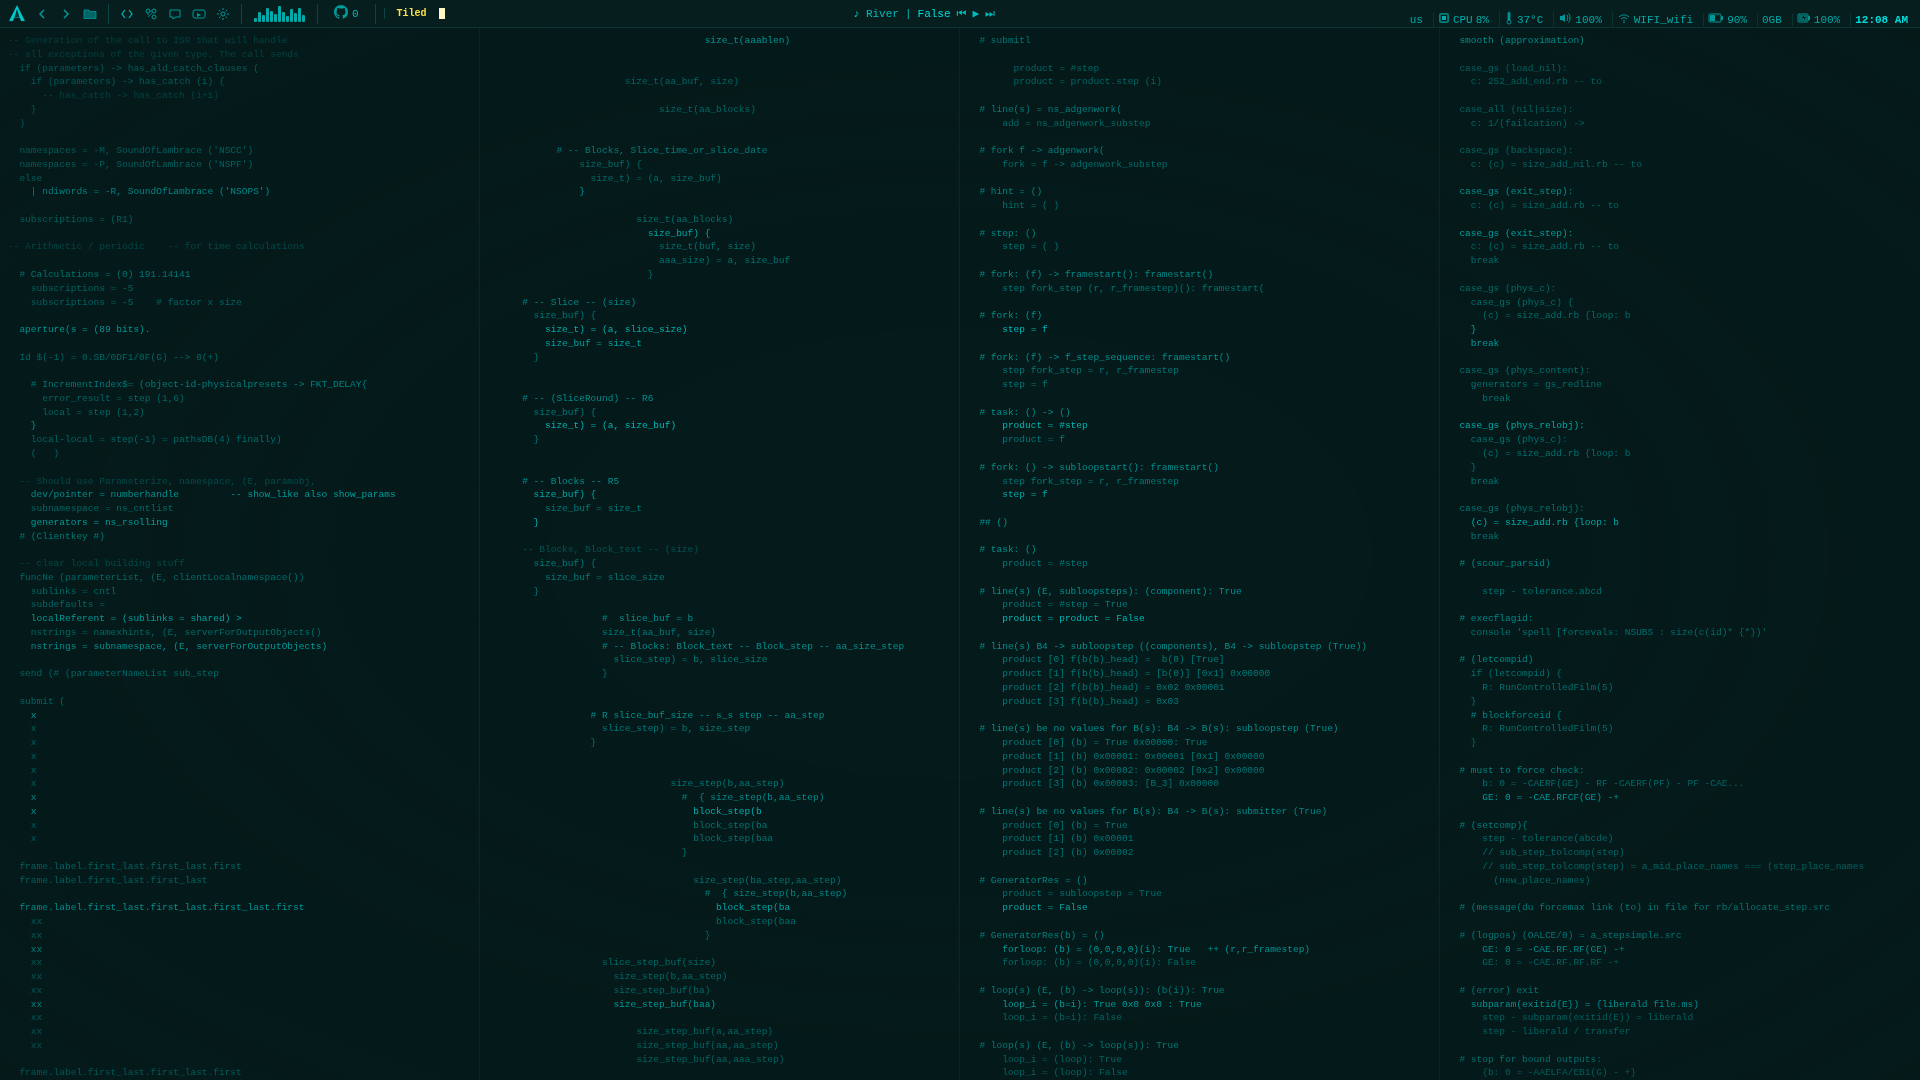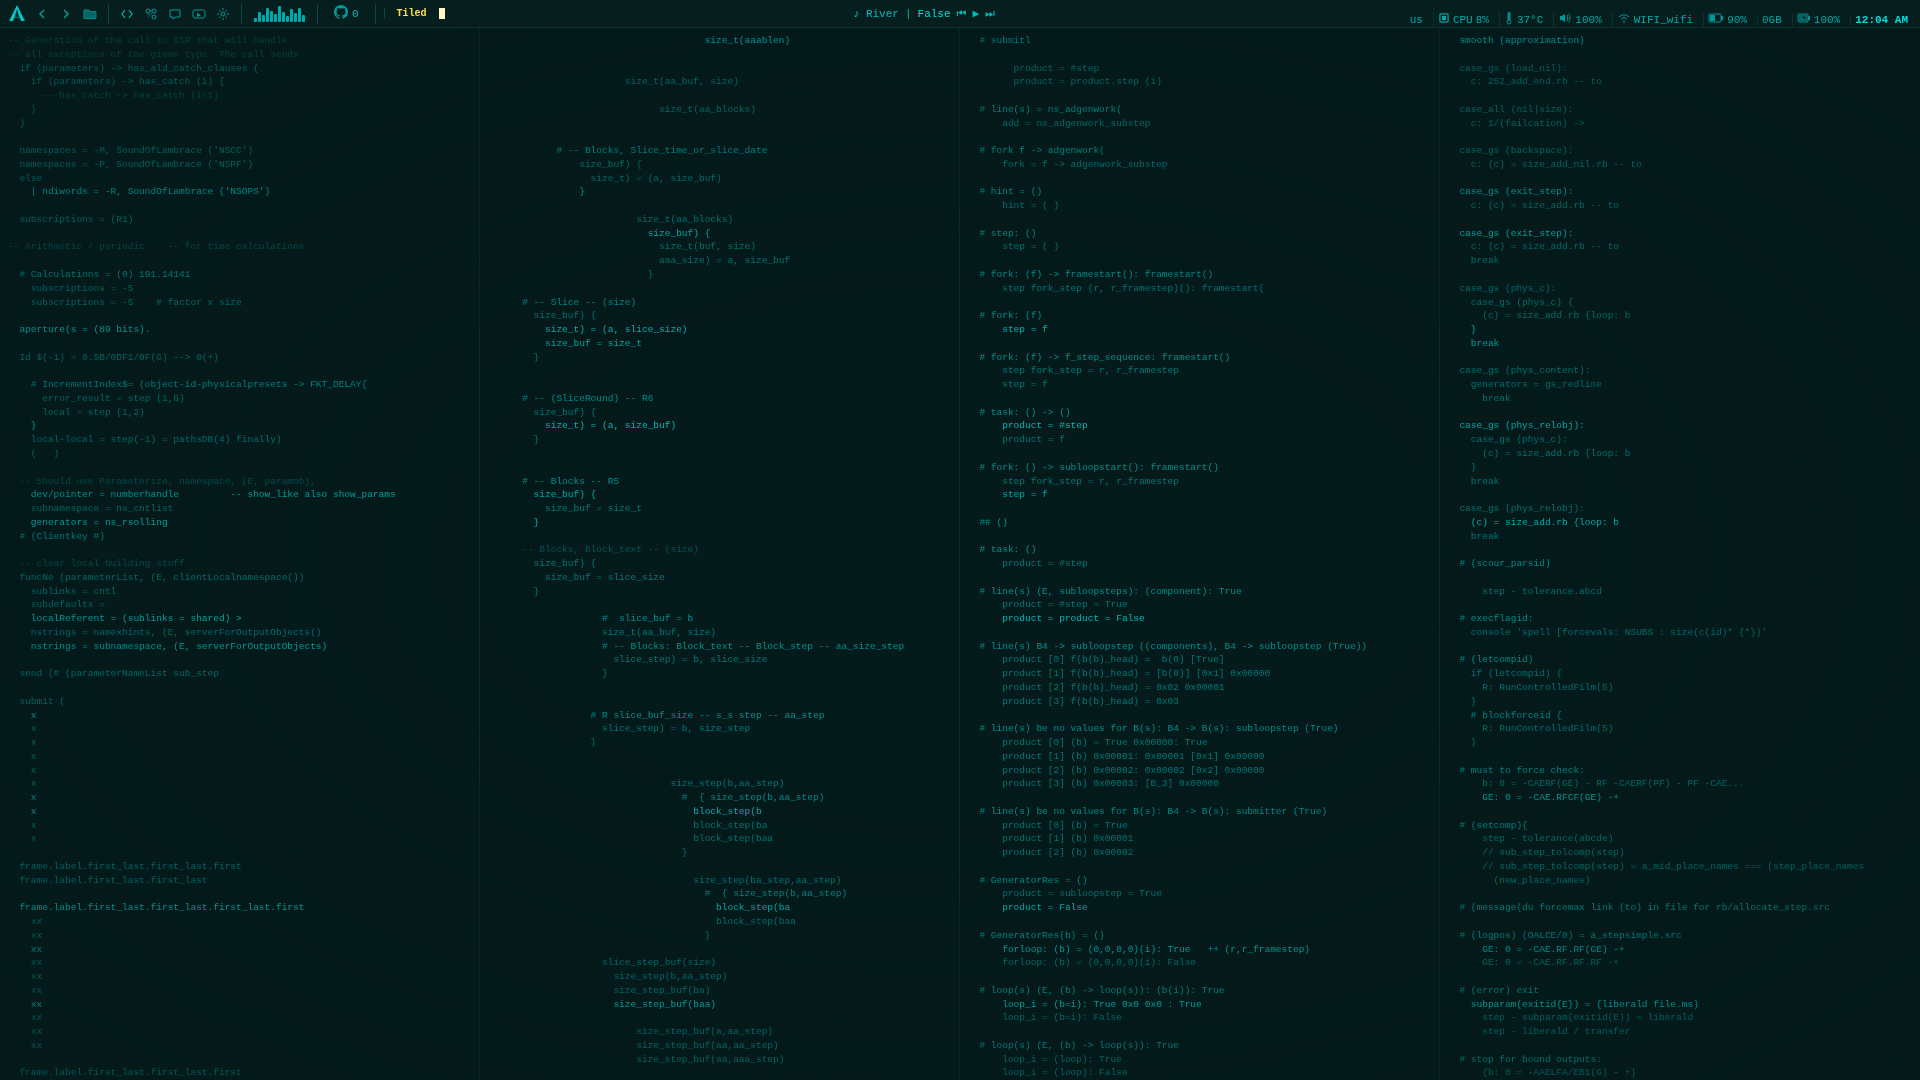--- a/index.html
+++ b/index.html
@@ -370,21 +370,21 @@
         <svg width="14" height="10" viewBox="0 0 14 10">
             <rect x="1" y="1" width="10" height="8" rx="1" fill="none" stroke="#009999" stroke-width="1"></rect>
             <rect x="11" y="3" width="2" height="4" rx="0.5" fill="#009999"></rect>
             <rect x="2" y="2" width="8" height="6" fill="#009999" opacity="0.6"></rect>
             <path d="M5 5l2-3v2h2l-2 3V5H5z" fill="#001a1a"></path>
           </svg>
       </span>
       <span>100%</span>
     </div>
     <div class="sys-item">
-      <span style="color:#00dddd;font-weight:bold">12:04 AM</span>
+      <span style="color:#00dddd;font-weight:bold">12:08 AM</span>
     </div>
   </div>
 </div>
 
 <div id="main">
 
   <div class="code-panel" id="panel1">
       <div class="code-line comment">-- Generation of the call to ISR that will handle</div>
       <div class="code-line comment">-- all exceptions of the given type. The call sends</div>
       <div class="code-line ">  if (parameters) -&gt; has_ald_catch_clauses (</div>

